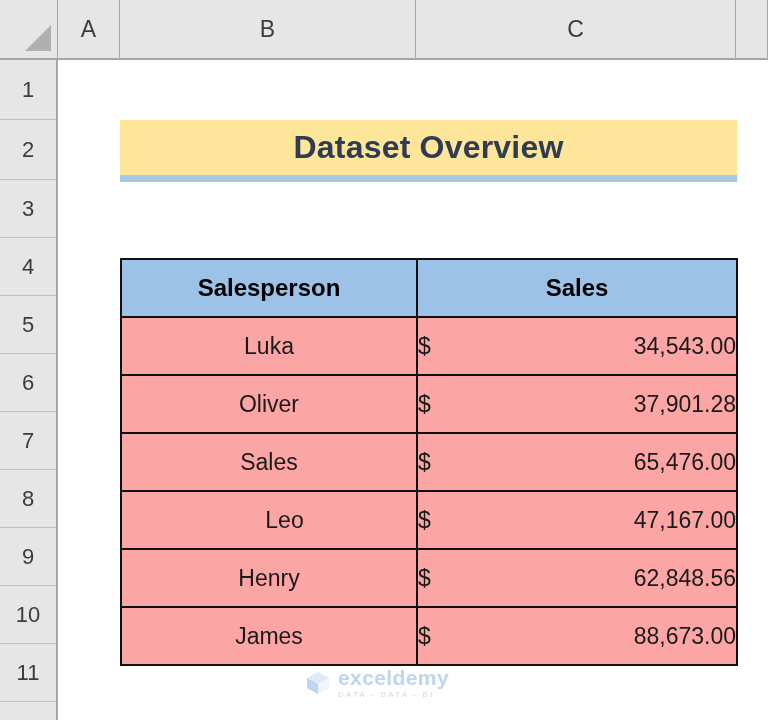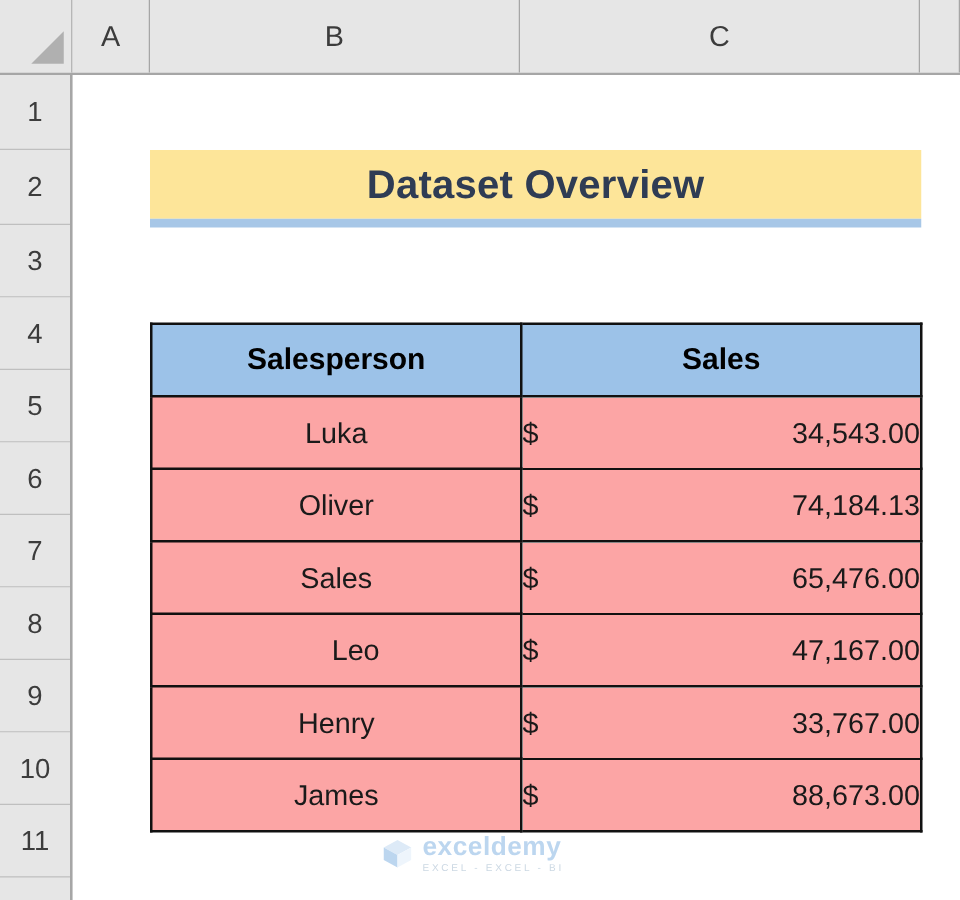--- a/index.html
+++ b/index.html
@@ -289,21 +289,21 @@
                 <span class="money-sym">$</span>
                 <span class="money-val">34,543.00</span>
               </div>
             </td>
           </tr>
           <tr>
             <td class="cell-name" style="border-color: rgb(17, 17, 17);">Oliver</td>
             <td class="cell-money" style="border-color: rgb(17, 17, 17);">
               <div class="money-wrap">
                 <span class="money-sym">$</span>
-                <span class="money-val">74,184.13</span>
+                <span class="money-val">37,901.28</span>
               </div>
             </td>
           </tr>
           <tr>
             <td class="cell-name" style="border-color: rgb(17, 17, 17);">Sales</td>
             <td class="cell-money" style="border-color: rgb(17, 17, 17);">
               <div class="money-wrap">
                 <span class="money-sym">$</span>
                 <span class="money-val">65,476.00</span>
               </div>
@@ -316,21 +316,21 @@
                 <span class="money-sym">$</span>
                 <span class="money-val">47,167.00</span>
               </div>
             </td>
           </tr>
           <tr>
             <td class="cell-name" style="border-color: rgb(17, 17, 17);">Henry</td>
             <td class="cell-money" style="border-color: rgb(17, 17, 17);">
               <div class="money-wrap">
                 <span class="money-sym">$</span>
-                <span class="money-val">33,767.00</span>
+                <span class="money-val">62,848.56</span>
               </div>
             </td>
           </tr>
           <tr>
             <td class="cell-name" style="border-color: rgb(17, 17, 17);">James</td>
             <td class="cell-money" style="border-color: rgb(17, 17, 17);">
               <div class="money-wrap">
                 <span class="money-sym">$</span>
                 <span class="money-val">88,673.00</span>
               </div>
@@ -342,18 +342,18 @@
     <div class="watermark" id="watermark" style="left:245px; top:607px;">
       <div class="wm-mark">
         <svg width="26" height="26" viewBox="0 0 26 26" aria-hidden="true">
           <polygon points="13,2 24,8 13,14 2,8" fill="#dce9f7"></polygon>
           <polygon points="2,8 13,14 13,24 2,18" fill="#b9d4ef"></polygon>
           <polygon points="24,8 13,14 13,24 24,18" fill="#eef5fc"></polygon>
         </svg>
       </div>
       <div class="wm-text">
         <span class="wm-name">exceldemy</span>
-        <span class="wm-sub">EXCEL - EXCEL - BI</span>
+        <span class="wm-sub">DATA - DATA - BI</span>
       </div>
     </div>
 
   </div>
 </div>
 
 </body></html>

